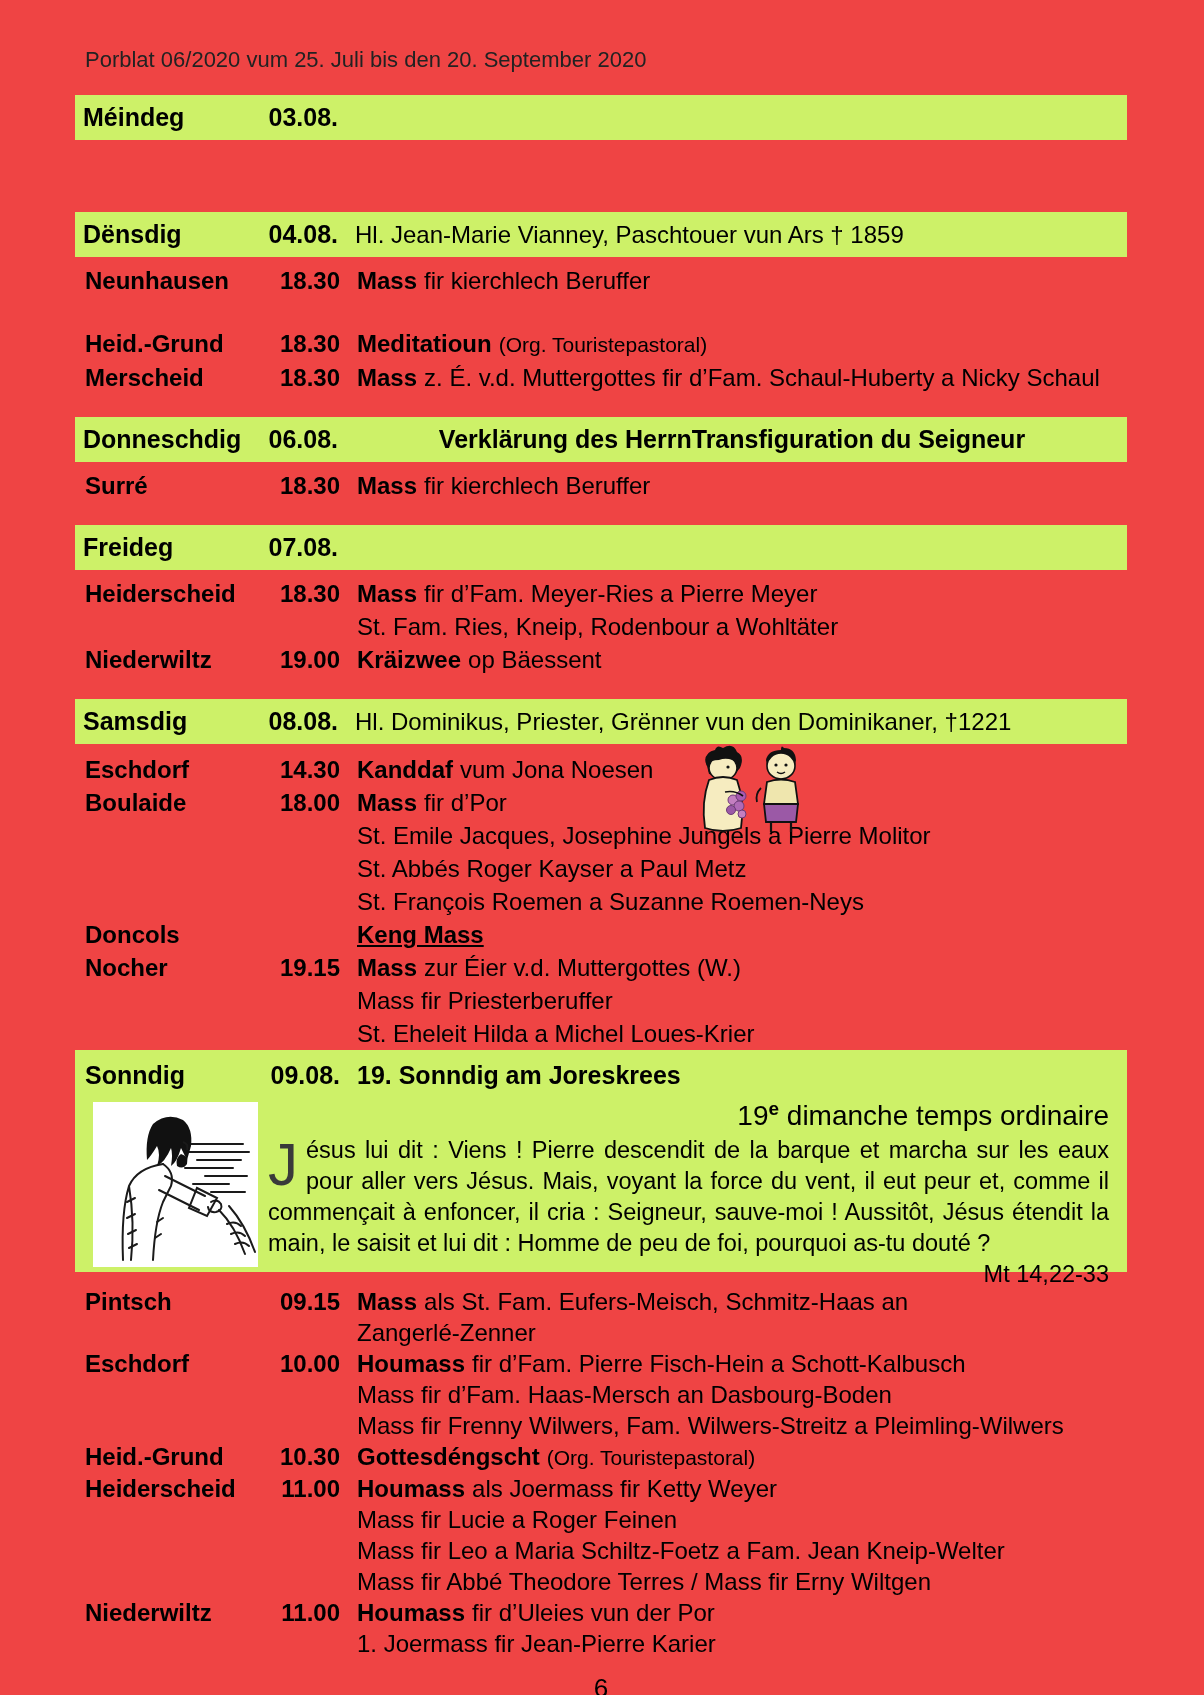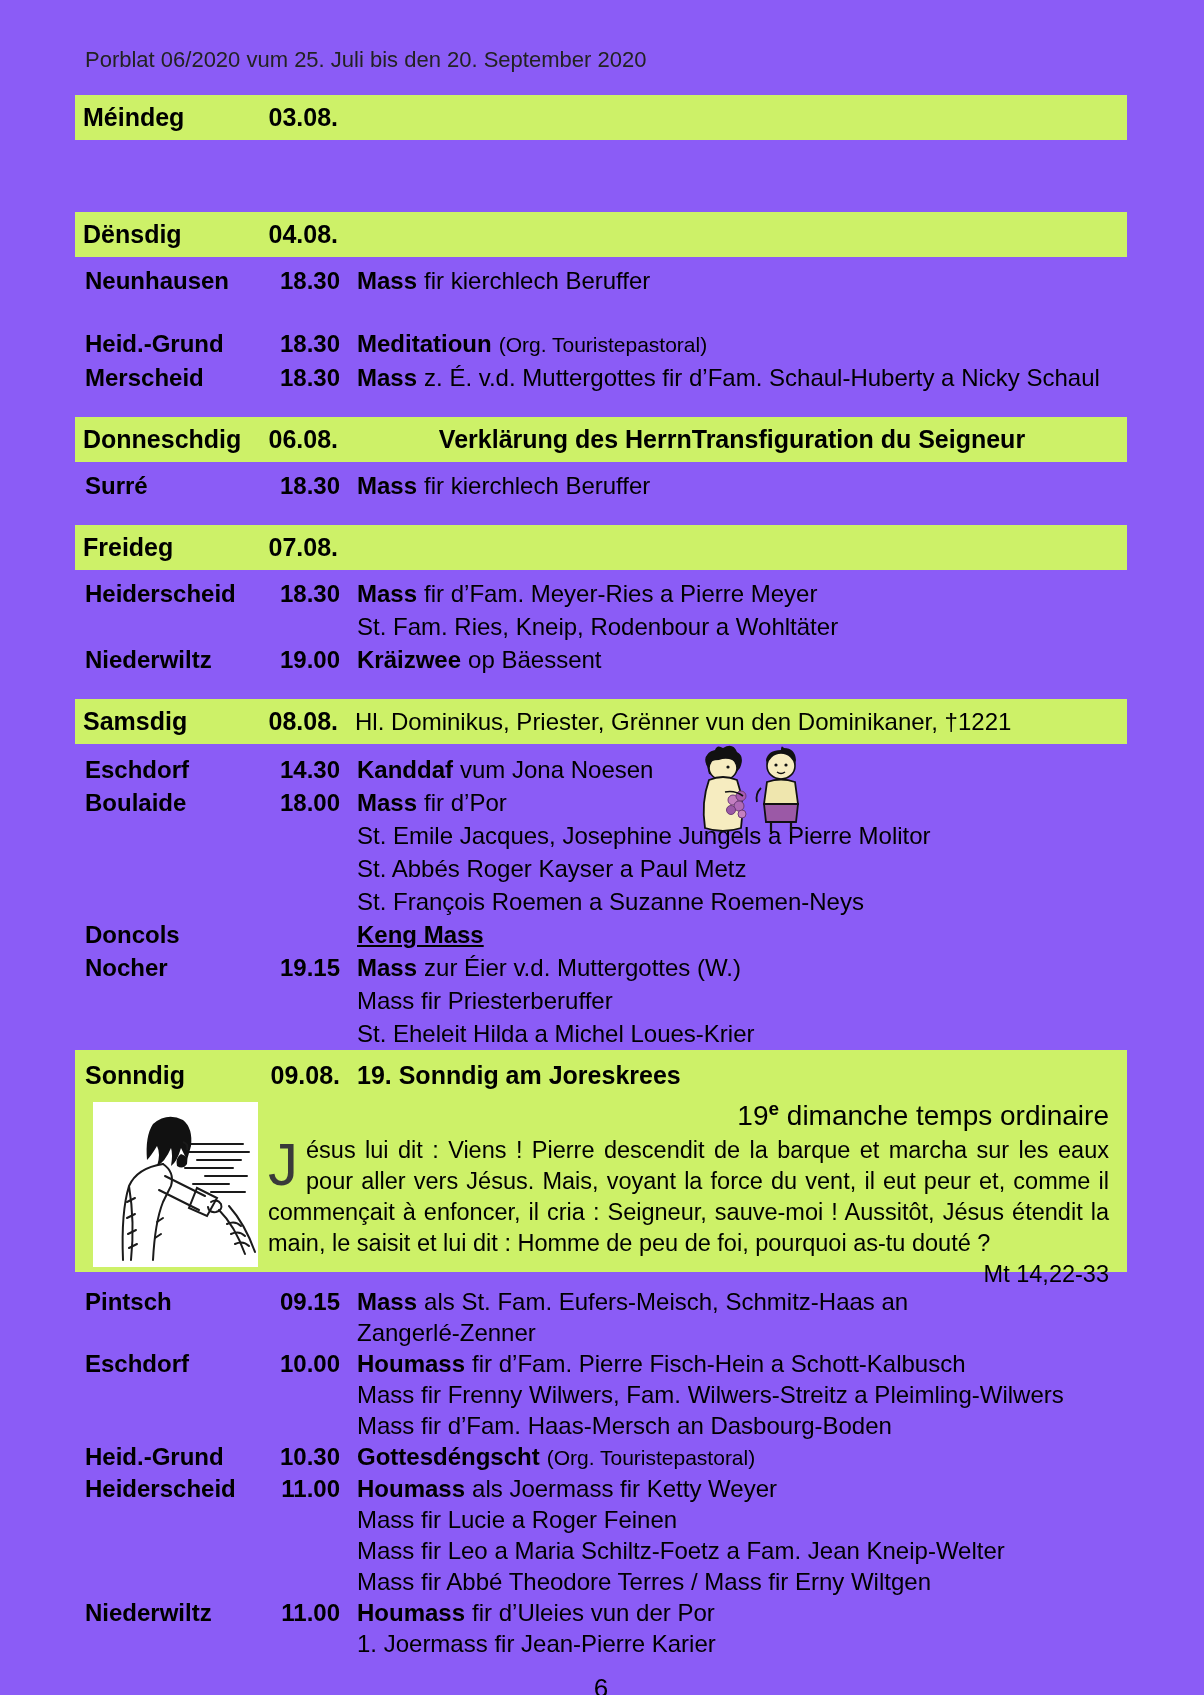--- a/index.html
+++ b/index.html
@@ -1,19 +1,19 @@
 <!DOCTYPE html>
 <html style="--hl: #cdf168;"><head>
 <meta charset="utf-8">
 <style>
   html,body{margin:0;padding:0;background:#ffffff;}
   .page{
     position:relative;
     width:1204px;height:1695px;
-    background:#8b5cf6;
+    background:#ef4444;
     font-family:"Liberation Sans", sans-serif;
     color:#000;
     overflow:hidden;
   }
   .content{margin-left:75px;width:1052px;}
   .header{
     margin:46px 0 0 10px;
     font-size:22px;line-height:27px;color:#222;
   }
   
@@ -98,20 +98,21 @@
 
     <div class="bar mt22">
       <span class="dayname">Méindeg</span>
       <span class="date">03.08.</span>
       <span class="btitle"></span>
     </div>
 
     <div class="bar mt48">
       <span class="dayname">Dënsdig</span>
       <span class="date">04.08.</span>
+      <span class="btitle">Hl. Jean-Marie Vianney, Paschtouer vun Ars † 1859</span>
     </div>
     <div class="rows">
       <div class="row">
         <span class="loc">Neunhausen</span>
         <span class="time">18.30</span>
         <span class="desc"><b class="lead">Mass</b><span>fir kierchlech Beruffer</span></span>
       </div>
     </div>
 
     <div class="rows">
@@ -295,26 +296,26 @@
         <span class="desc"><b class="lead">Mass</b><span>als St. Fam. Eufers-Meisch, Schmitz-Haas an Zangerlé-Zenner</span></span>
       </div>
       <div class="row">
         <span class="loc">Eschdorf</span>
         <span class="time">10.00</span>
         <span class="desc"><b class="lead">Houmass</b><span>fir d’Fam. Pierre Fisch-Hein a Schott-Kalbusch</span></span>
       </div>
       <div class="row">
         <span class="loc"></span>
         <span class="time"></span>
+        <span class="desc">Mass fir d’Fam. Haas-Mersch an Dasbourg-Boden</span>
+      </div>
+      <div class="row">
+        <span class="loc"></span>
+        <span class="time"></span>
         <span class="desc">Mass fir Frenny Wilwers, Fam. Wilwers-Streitz a Pleimling-Wilwers</span>
-      </div>
-      <div class="row">
-        <span class="loc"></span>
-        <span class="time"></span>
-        <span class="desc">Mass fir d’Fam. Haas-Mersch an Dasbourg-Boden</span>
       </div>
       <div class="row">
         <span class="loc">Heid.-Grund</span>
         <span class="time">10.30</span>
         <span class="desc"><b class="lead">Gottesdéngscht</b><span class="note">(Org. Touristepastoral)</span></span>
       </div>
       <div class="row">
         <span class="loc">Heiderscheid</span>
         <span class="time">11.00</span>
         <span class="desc"><b class="lead">Houmass</b><span>als Joermass fir Ketty Weyer</span></span>

